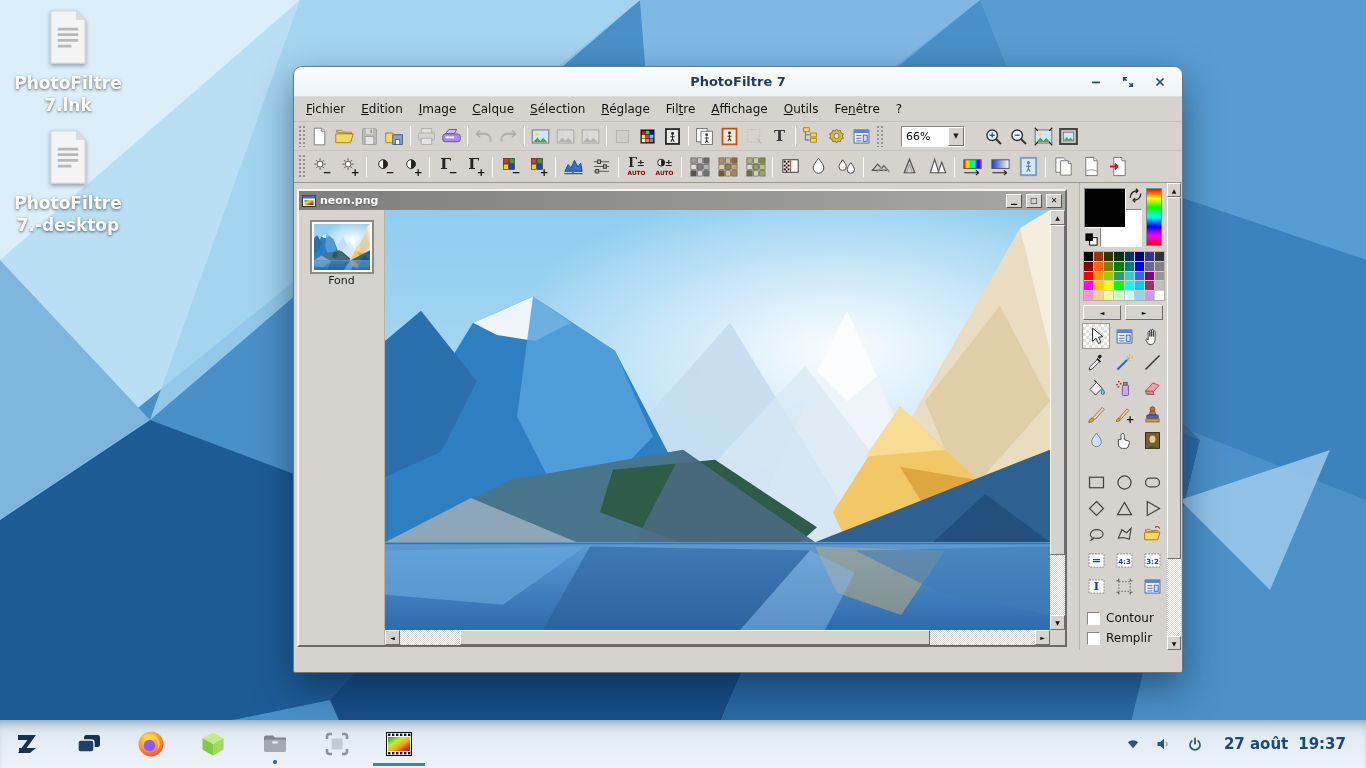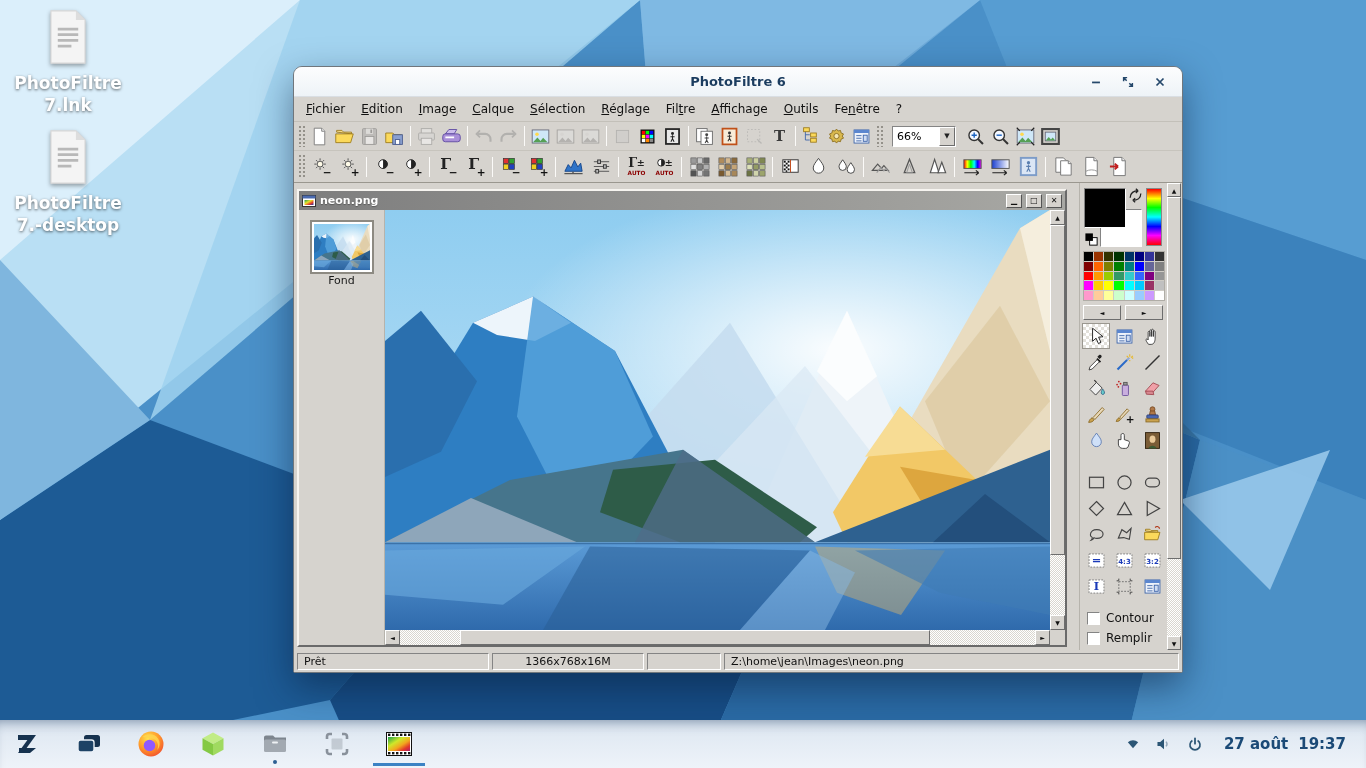--- a/index.html
+++ b/index.html
@@ -28,21 +28,21 @@
   .toolbar{display:flex;align-items:center;background:#d6d3ce}
   #toolbar-main{height:29px;border-bottom:1px solid #c7c4bd;padding-left:2px}
   #toolbar-adjust{height:32px;border-bottom:1px solid #9a978f;padding-left:2px}
   .tb-grip{width:7px;align-self:stretch;margin:3px 2px;background-image:radial-gradient(#94918a 1px,transparent 1.3px);background-size:4px 4px}
   .tb-btn{width:25px;height:25px;display:flex;align-items:center;justify-content:center;flex:none}
   .tb-btn svg{width:21px;height:21px}
   #toolbar-adjust .tb-btn{width:28px;height:28px}
   #toolbar-adjust .tb-btn svg{width:23px;height:23px}
   .tb-btn.disabled{filter:grayscale(1);opacity:.45}
   .tb-sep{width:1px;height:20px;background:#97948c;border-right:1px solid #fbfaf8;margin:0 3px;flex:none}
-  .zoom-combo{width:64px;height:21px;background:#fff;border:1px solid;border-color:#848484 #fff #fff #848484;display:flex;align-items:center;margin:0 7px;font-size:11px;flex:none}
+  .zoom-combo{width:64px;height:21px;background:#fff;border:1px solid;border-color:#848484 #fff #fff #848484;display:flex;align-items:center;margin:0 16px;font-size:11px;flex:none}
   .zc-text{flex:1;padding-left:4px}
   .zc-btn{width:16px;height:100%;background:#d6d3ce;border:1px solid;border-color:#fff #6d6d6d #6d6d6d #fff;font-size:7px;display:flex;align-items:center;justify-content:center;color:#222}
 
   .content{position:absolute;top:116px;left:0;right:0;bottom:22px;background:#d6d3ce}
 
   
   #child-window{position:absolute;left:3px;top:6px;width:770px;height:458px;background:#d6d3ce;border:2px solid;border-color:#f6f4f0 #6a6a6a #6a6a6a #f6f4f0}
   .child-titlebar{height:19px;background:linear-gradient(90deg,#7e7e7e,#a8a8a4);display:flex;align-items:center;padding:0 3px;gap:4px}
   .child-title{color:#fff;font-weight:bold;font-size:11px;flex:1;text-shadow:0 1px 1px rgba(0,0,0,.3)}
   .cbtn{width:16px;height:14px;background:#d6d3ce;border:1px solid;border-color:#fff #555 #555 #fff;font-size:8px;line-height:1;display:flex;align-items:center;justify-content:center;font-weight:bold;color:#111;flex:none}
@@ -145,21 +145,21 @@
         <path d="M29 1v8h8z" fill="#ddd"></path>
         <g stroke="#b8b8b8" stroke-width="2.4">
           <path d="M13 17h18M13 22h18M13 27h18M13 32h12"></path>
         </g>
       </svg>
     <div class="di-label">PhotoFiltre 7.-desktop</div>
   </div>
 
   <div id="main-window">
     <div class="titlebar">
-      <span class="title-text">PhotoFiltre 6</span>
+      <span class="title-text">PhotoFiltre 7</span>
       <span class="win-controls">
           <span class="wc">
             <svg viewBox="0 0 16 16">
               <path d="M3.5 8.5h9" stroke="#25486b" stroke-width="2"></path>
             </svg>
           </span>
           <span class="wc">
             <svg viewBox="0 0 16 16">
               <path d="M3 7V3h4M13 9v4H9M3 3l3.5 3.5M13 13 9.5 9.5" fill="none" stroke="#25486b" stroke-width="1.7"></path>
             </svg>
@@ -1018,26 +1018,20 @@
         </div>
       </div>
 
       <div id="panel-scroll" class="checker">
         <span class="sb-btn" style="top:0">▲</span>
         <span class="sb-thumb"></span>
         <span class="sb-btn" style="bottom:0">▼</span>
       </div>
     </div>
 
-    <div class="statusbar">
-      <span class="sb-field" id="sf-state">Prêt</span>
-      <span class="sb-field" id="sf-size">1366x768x16M</span>
-      <span class="sb-field" id="sf-spare"></span>
-      <span class="sb-field" id="sf-path">Z:\home\jean\Images\neon.png</span>
-    </div>
   </div>
 
   <div id="taskbar">
     <div id="tb-items">
         <div class="tb-item">
           <svg viewBox="0 0 32 32">
             <g fill="#16324f">
               <path d="M7 7h17l-6 5H7z"></path>
               <path d="M8 20h17l-6 5H8z"></path>
               <path d="M20 7h5L12 25H7z"></path>

